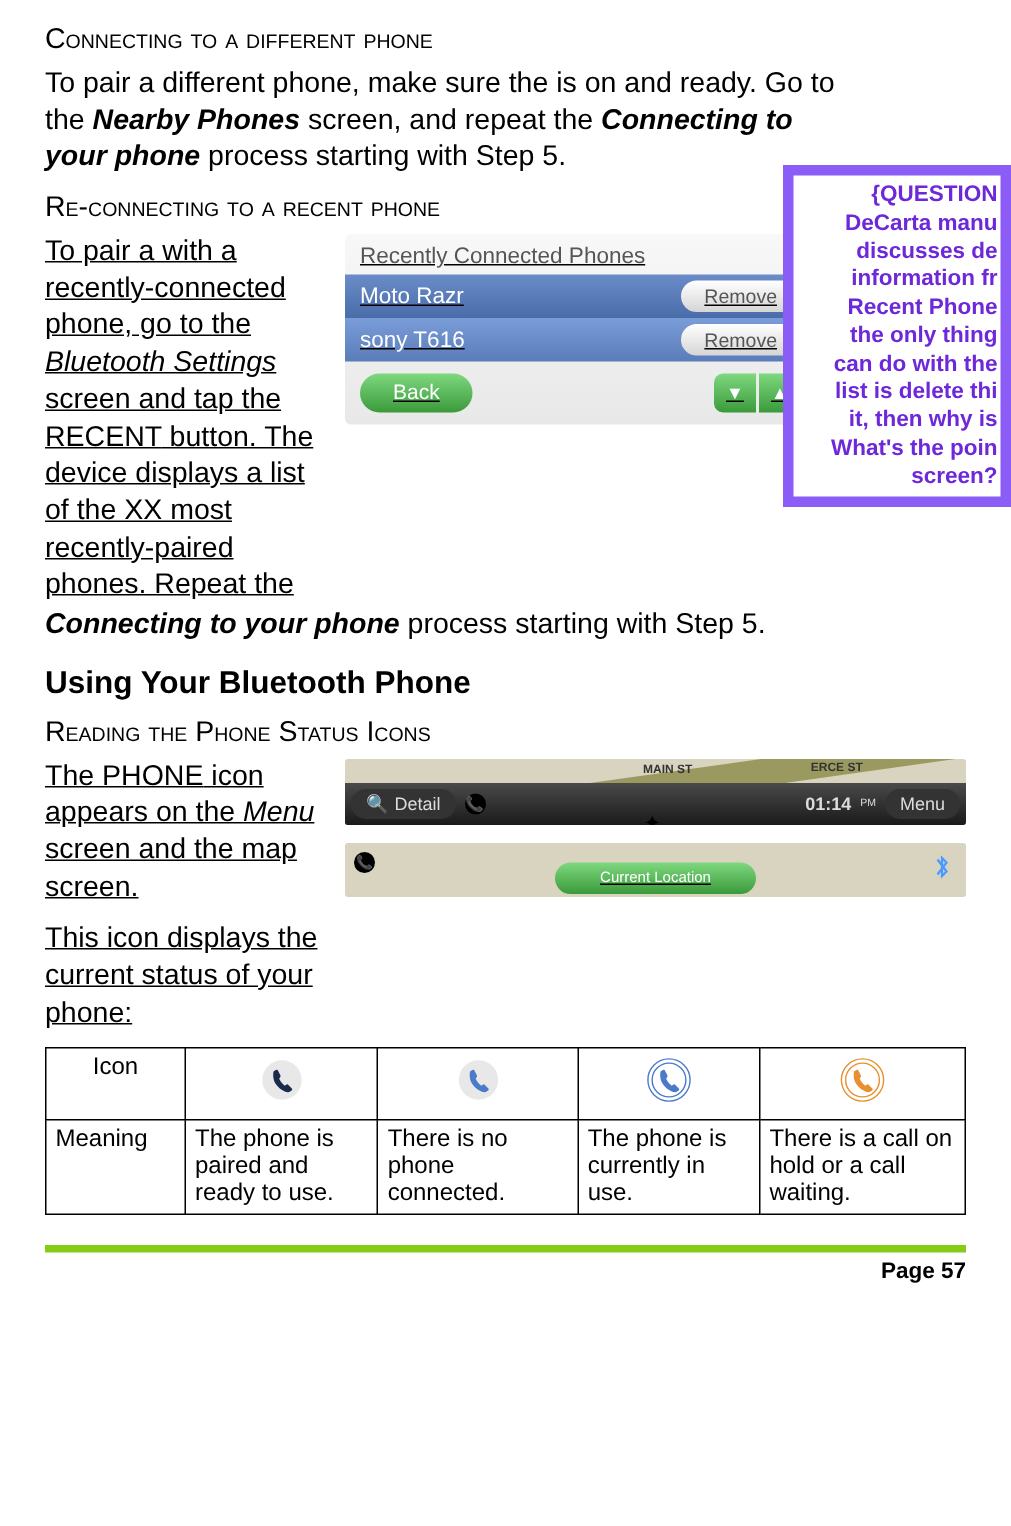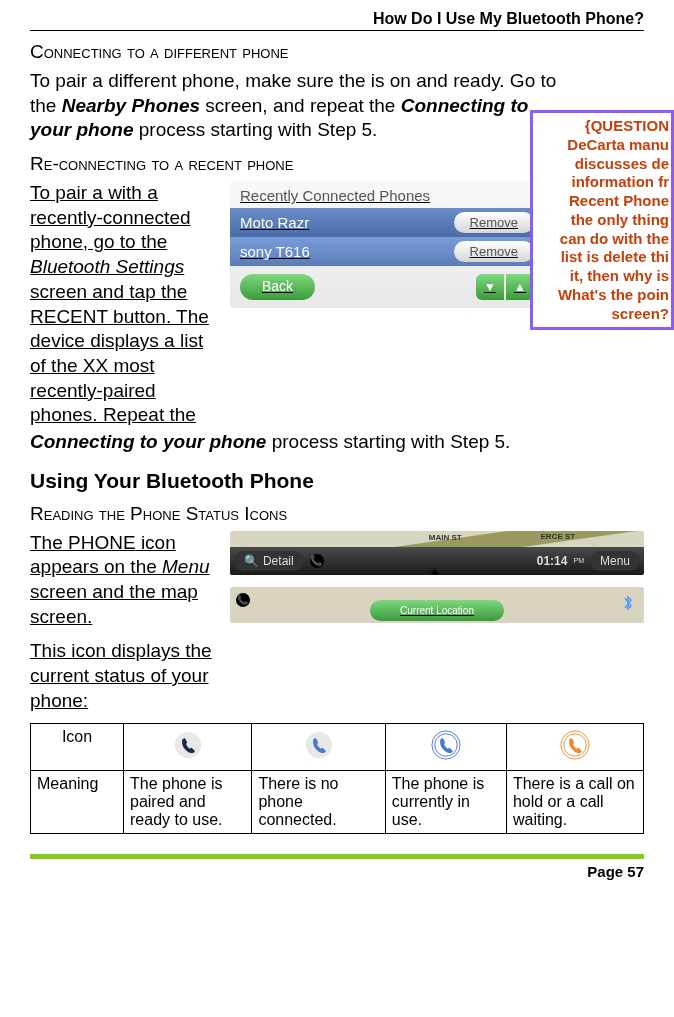--- a/index.html
+++ b/index.html
@@ -35,22 +35,22 @@
     }
     .body-text em {
       font-style: italic;
       font-weight: bold;
     }
     .callout-box {
       position: absolute;
       right: 0;
       top: 110px;
       width: 130px;
-      border: 3px solid #8b5cf6;
-      color: #c2410c;
+      border: 7px solid #8b5cf6;
+      color: #6d28d9;
       font-size: 15px;
       font-weight: bold;
       text-align: right;
       padding: 4px 2px 4px 6px;
       line-height: 1.25;
       background: #fff;
       overflow: hidden;
     }
     .section-heading {
       font-size: 21px;
@@ -265,23 +265,20 @@
       font-weight: bold;
       font-size: 15px;
     }
     .narrow-col { width: 190px; }
   </style>
 </head>
 <body>
 
 <div class="page">
 
-  <div class="header-bar">
-    <span>How Do I Use My Bluetooth Phone?</span>
-  </div>
 
   <div class="callout-box">
     <div>{QUESTION</div>
     <div>DeCarta manu</div>
     <div>discusses de</div>
     <div>information fr</div>
     <div>Recent Phone</div>
     <div>the only thing</div>
     <div>can do with the</div>
     <div>list is delete thi</div>

